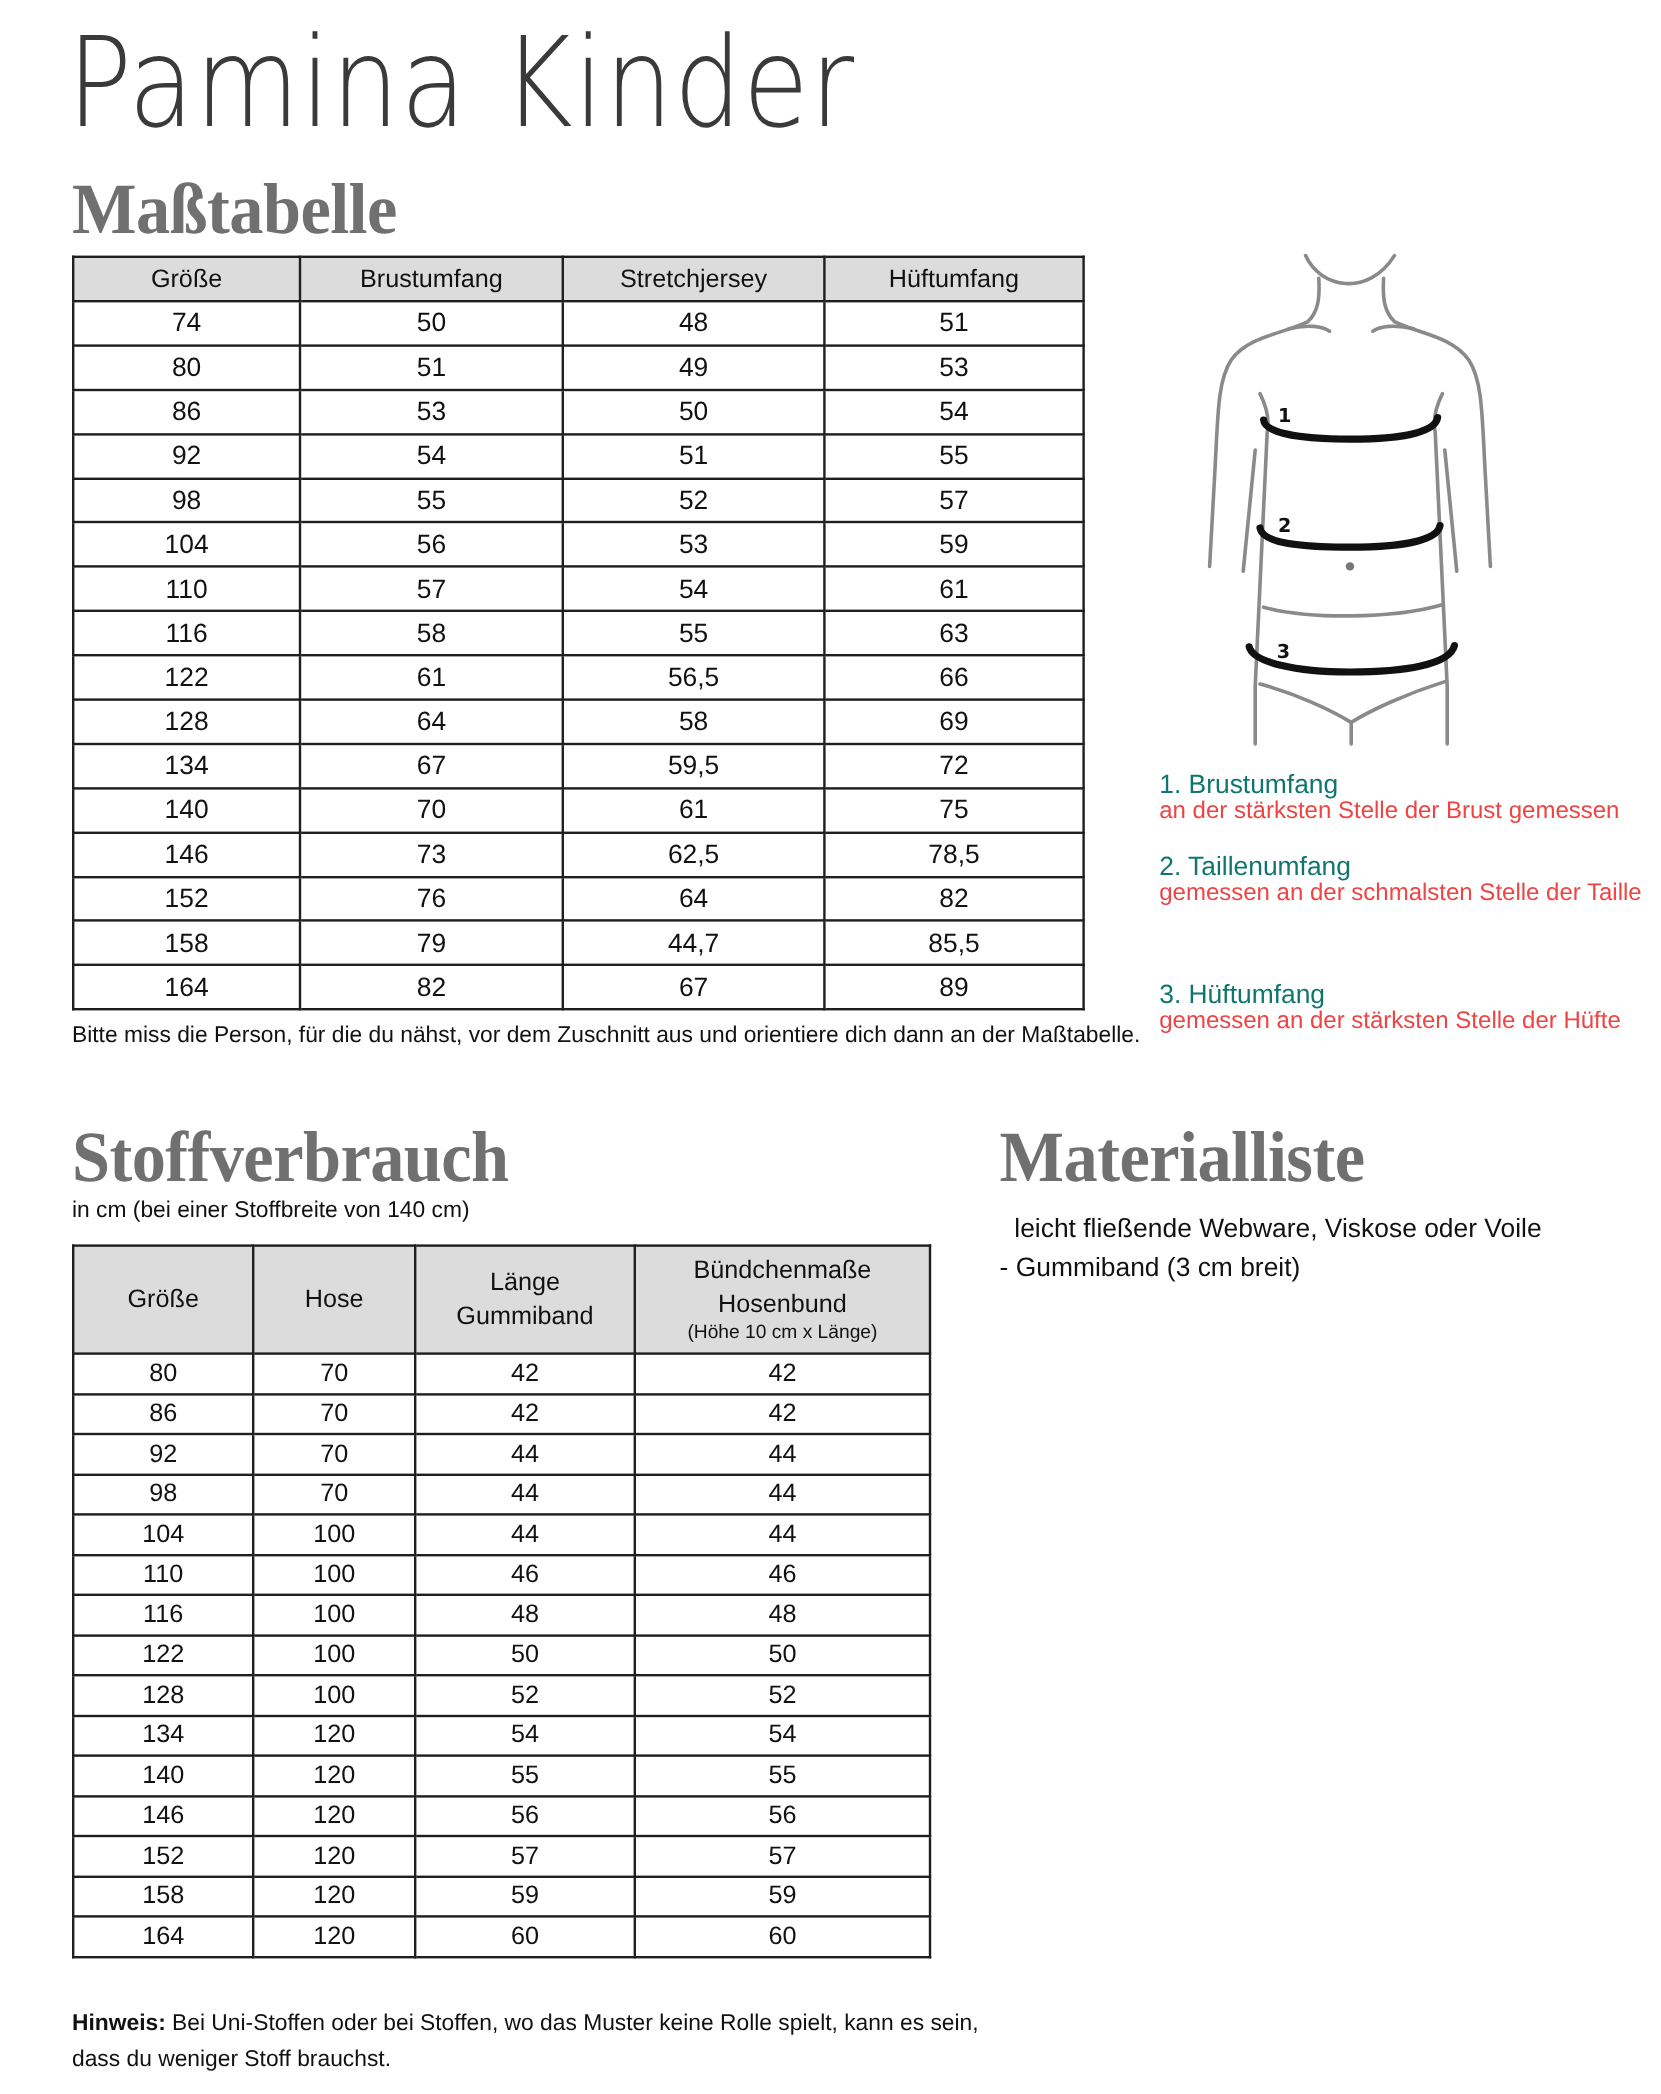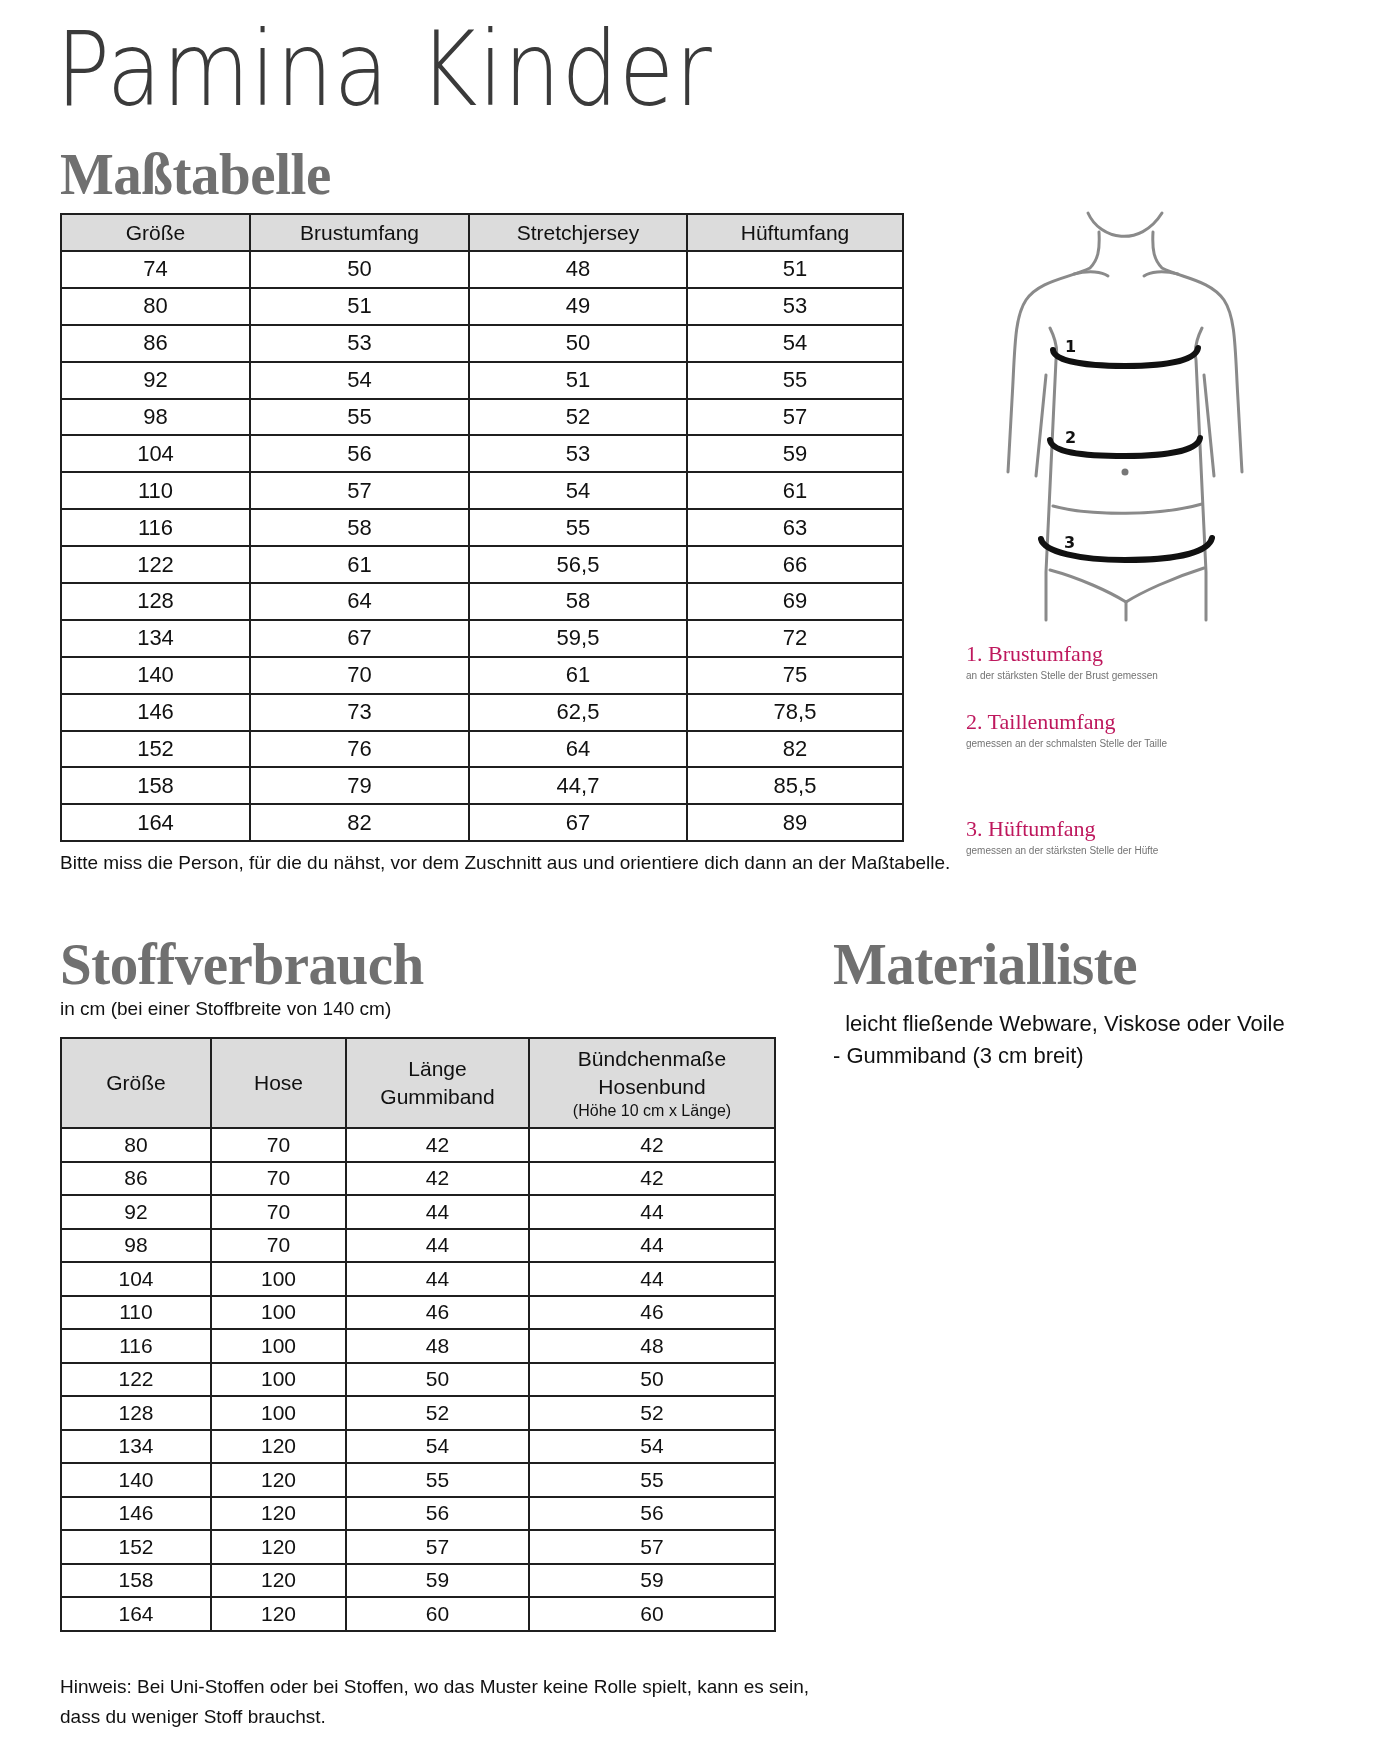--- a/index.html
+++ b/index.html
@@ -21,25 +21,25 @@
   #t1 { left: 60px; top: 213px; width: 842px; }
   #t1 th { height: 35px; font-size: 21px; }
   #t1 td { height: 34.9px; font-size: 22px; }
 
   #t2 { left: 60px; top: 1037px; width: 714px; }
   #t2 th { height: 88px; font-size: 21px; line-height: 28px; }
   #t2 th .small { font-size: 16px; line-height: 20px; display: block; }
   #t2 td { height: 31.5px; font-size: 21px; }
 
   .note { font-size: 19px; color: #111; }
-  .legend-title { font-size: 22px; line-height: 24px; color: #be185d; font-family: Liberation Serif, serif; }
-  .legend-sub { font-size: 10px; line-height: 20px; color: #737373; }
+  .legend-title { font-size: 22px; line-height: 24px; color: #0f766e; }
+  .legend-sub { font-size: 20px; line-height: 20px; color: #ef4444; }
   .mat-item { font-size: 22px; line-height: 32px; color: #111; white-space: pre; }
   .hinweis { font-size: 19px; line-height: 30px; color: #111; width: 780px; }
-  .hinweis b { font-weight: normal; }
+  .hinweis b { font-weight: bold; }
 </style>
 </head>
 <body>
 
 <div class="abs title">Pamina Kinder</div>
 
 <div class="abs section-heading" style="left:60px; top:142px;">Maßtabelle</div>
 
 <table class="grid" id="t1">
   <colgroup>

